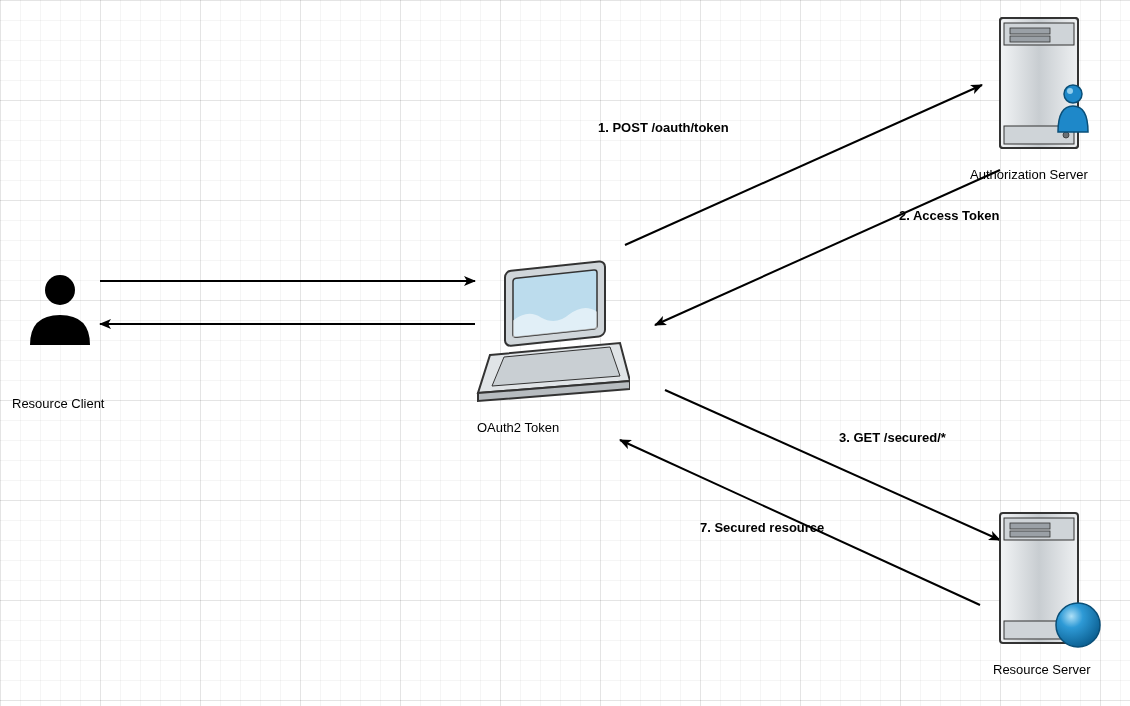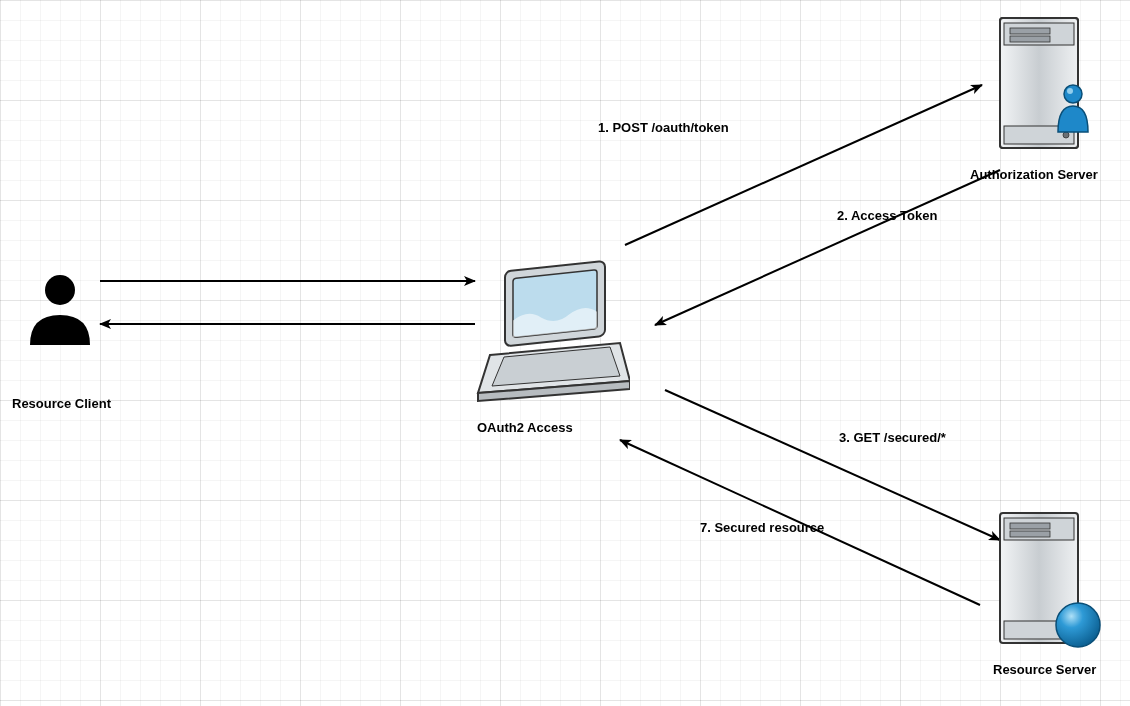--- a/index.html
+++ b/index.html
@@ -26,21 +26,21 @@
     background-size: 20px 20px, 20px 20px, 100px 100px, 100px 100px;
     background-position: 0 0, 0 0, 0 0, 0 0;
   }
   .stage {
     position: absolute;
     inset: 0;
   }
   svg { display: block; }
   .node-label {
     position: absolute;
-    font-weight: bold;
+    font-weight: normal;
     font-size: 13px;
     white-space: nowrap;
   }
   .edge-label {
     position: absolute;
     font-size: 13px;
     white-space: nowrap;
     font-weight: bold;
   }
 </style>
@@ -82,21 +82,21 @@
     <g transform="skewY(-6)">
       <rect x="35" y="20" width="100" height="75" rx="6" ry="6" fill="#d0d6da" stroke="#333" stroke-width="2"></rect>
       <rect x="43" y="28" width="84" height="59" rx="3" ry="3" fill="#bcdced" stroke="#333" stroke-width="1.5"></rect>
       <path d="M43,70 q15,-10 28,0 q15,10 28,0 q15,-10 28,0 L127,87 L43,87 Z" fill="#fff" opacity="0.55"></path>
     </g>
 
     <path d="M20,100 L150,88 L160,126 L8,138 Z" fill="#e0e4e7" stroke="#333" stroke-width="2"></path>
     <path d="M8,138 L160,126 L160,134 L8,146 Z" fill="#b7bcc0" stroke="#333" stroke-width="2"></path>
     <path d="M34,102 L140,92 L150,121 L22,131 Z" fill="#c9cfd3" stroke="#333" stroke-width="1"></path>
   </svg>
-  <div class="node-label" style="left:477px;top:420px">OAuth2 Access</div>
+  <div class="node-label" style="left:477px;top:420px">OAuth2 Token</div>
 
   <svg width="130" height="160" style="position:absolute;left:980px;top:10px">
 
     <rect x="20" y="8" width="78" height="130" rx="3" fill="#e3e7ea" stroke="#333" stroke-width="2"></rect>
     <rect x="20" y="8" width="78" height="130" rx="3" fill="url(#gAuth)"></rect>
     <defs>
       <linearGradient id="gAuth" x1="0" x2="1" y1="0" y2="0">
         <stop offset="0" stop-color="#f2f4f6"></stop>
         <stop offset="0.5" stop-color="#c8cdd1"></stop>
         <stop offset="1" stop-color="#eef0f2"></stop>
@@ -137,17 +137,17 @@
     <rect x="30" y="18" width="40" height="6" fill="#9aa0a6" stroke="#333" stroke-width="0.8"></rect>
     <rect x="30" y="26" width="40" height="6" fill="#9aa0a6" stroke="#333" stroke-width="0.8"></rect>
     <rect x="24" y="116" width="70" height="18" fill="#cfd4d8" stroke="#333" stroke-width="1"></rect>
     <circle cx="86" cy="125" r="3" fill="#6b7075" stroke="#333" stroke-width="0.8"></circle>
 
     <circle cx="98" cy="120" r="22" fill="url(#sphere)" stroke="#0a4f78" stroke-width="1.5"></circle>
   </svg>
   <div class="node-label" style="left:993px;top:662px">Resource Server</div>
 
   <div class="edge-label" style="left:598px;top:120px">1. POST /oauth/token</div>
-  <div class="edge-label" style="left:837px;top:208px">2. Access Token</div>
+  <div class="edge-label" style="left:899px;top:208px">2. Access Token</div>
   <div class="edge-label" style="left:839px;top:430px">3. GET /secured/*</div>
   <div class="edge-label" style="left:700px;top:520px">7. Secured resource</div>
 
 </div>
 
 </body></html>

